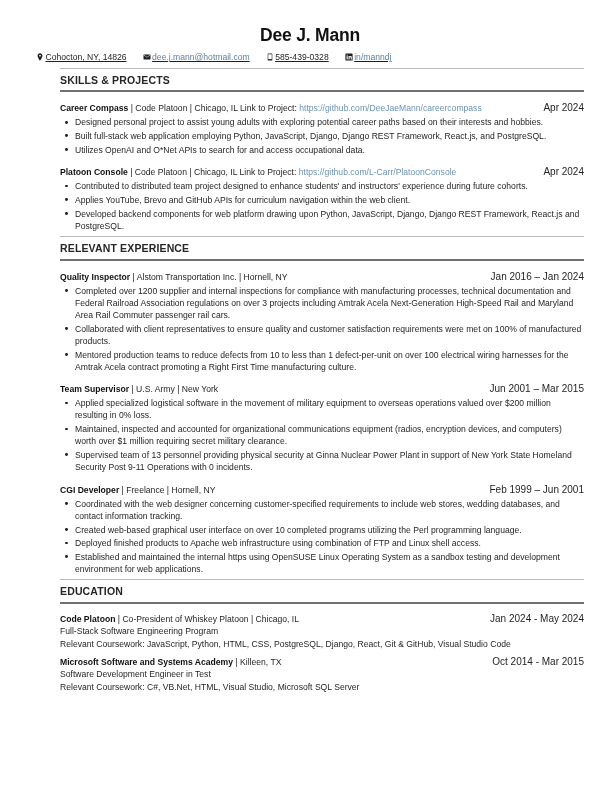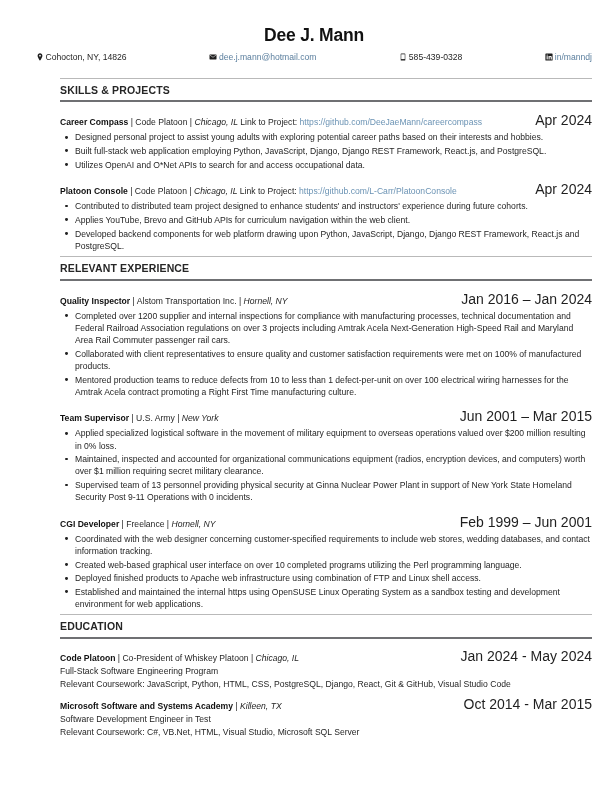--- a/index.html
+++ b/index.html
@@ -11,45 +11,46 @@
     width: 612px;
     height: 792px;
     font-family: "Liberation Sans", sans-serif;
     color: #1a1a1a;
     -webkit-font-smoothing: antialiased;
   }
   .page {
     width: 612px;
     height: 792px;
     box-sizing: border-box;
-    padding: 26px 20px 0 36px;
+    padding: 26px 28px 0 36px;
     position: relative;
     background: #ffffff;
   }
 
   
   .name {
     text-align: center;
     font-size: 17.5px;
     font-weight: bold;
     letter-spacing: -0.2px;
     color: #111111;
     margin: 0 0 7px 0;
     line-height: 1.1;
   }
   .contact {
     display: flex;
-    justify-content: space-between;
+    justify-content: flex-start;
     align-items: center;
     gap: 16px;
     font-size: 8.6px;
     color: #1f1f1f;
-    margin-bottom: 15px;
+    margin-bottom: 5px;
     line-height: 1.2;
     white-space: nowrap;
+    text-decoration: underline;
   }
   .contact-item {
     display: inline-flex;
     align-items: center;
     gap: 1.5px;
   }
   .contact-item.link {
     color: #5b7f9e;
   }
   .contact-item .ic {
@@ -98,25 +99,25 @@
     align-items: baseline;
     font-size: 8.6px;
     color: #1f1f1f;
     line-height: 1.3;
     gap: 10px;
   }
   .entry-head .left { flex: 1 1 auto; }
   .entry-head .date {
     flex: 0 0 auto;
     white-space: nowrap;
-    font-size: 14px;
+    font-size: 10px;
     color: #1f1f1f;
   }
   .b { font-weight: bold; color:#111111; }
-  .i { font-style: italic; }
+  .i { }
   .sep { color: #1f1f1f; }
   .url { color: #6b93b4; }
 
   ul.bullets {
     list-style: none;
     margin: 2px 0 0 0;
     padding: 0;
   }
   ul.bullets li {
     position: relative;

